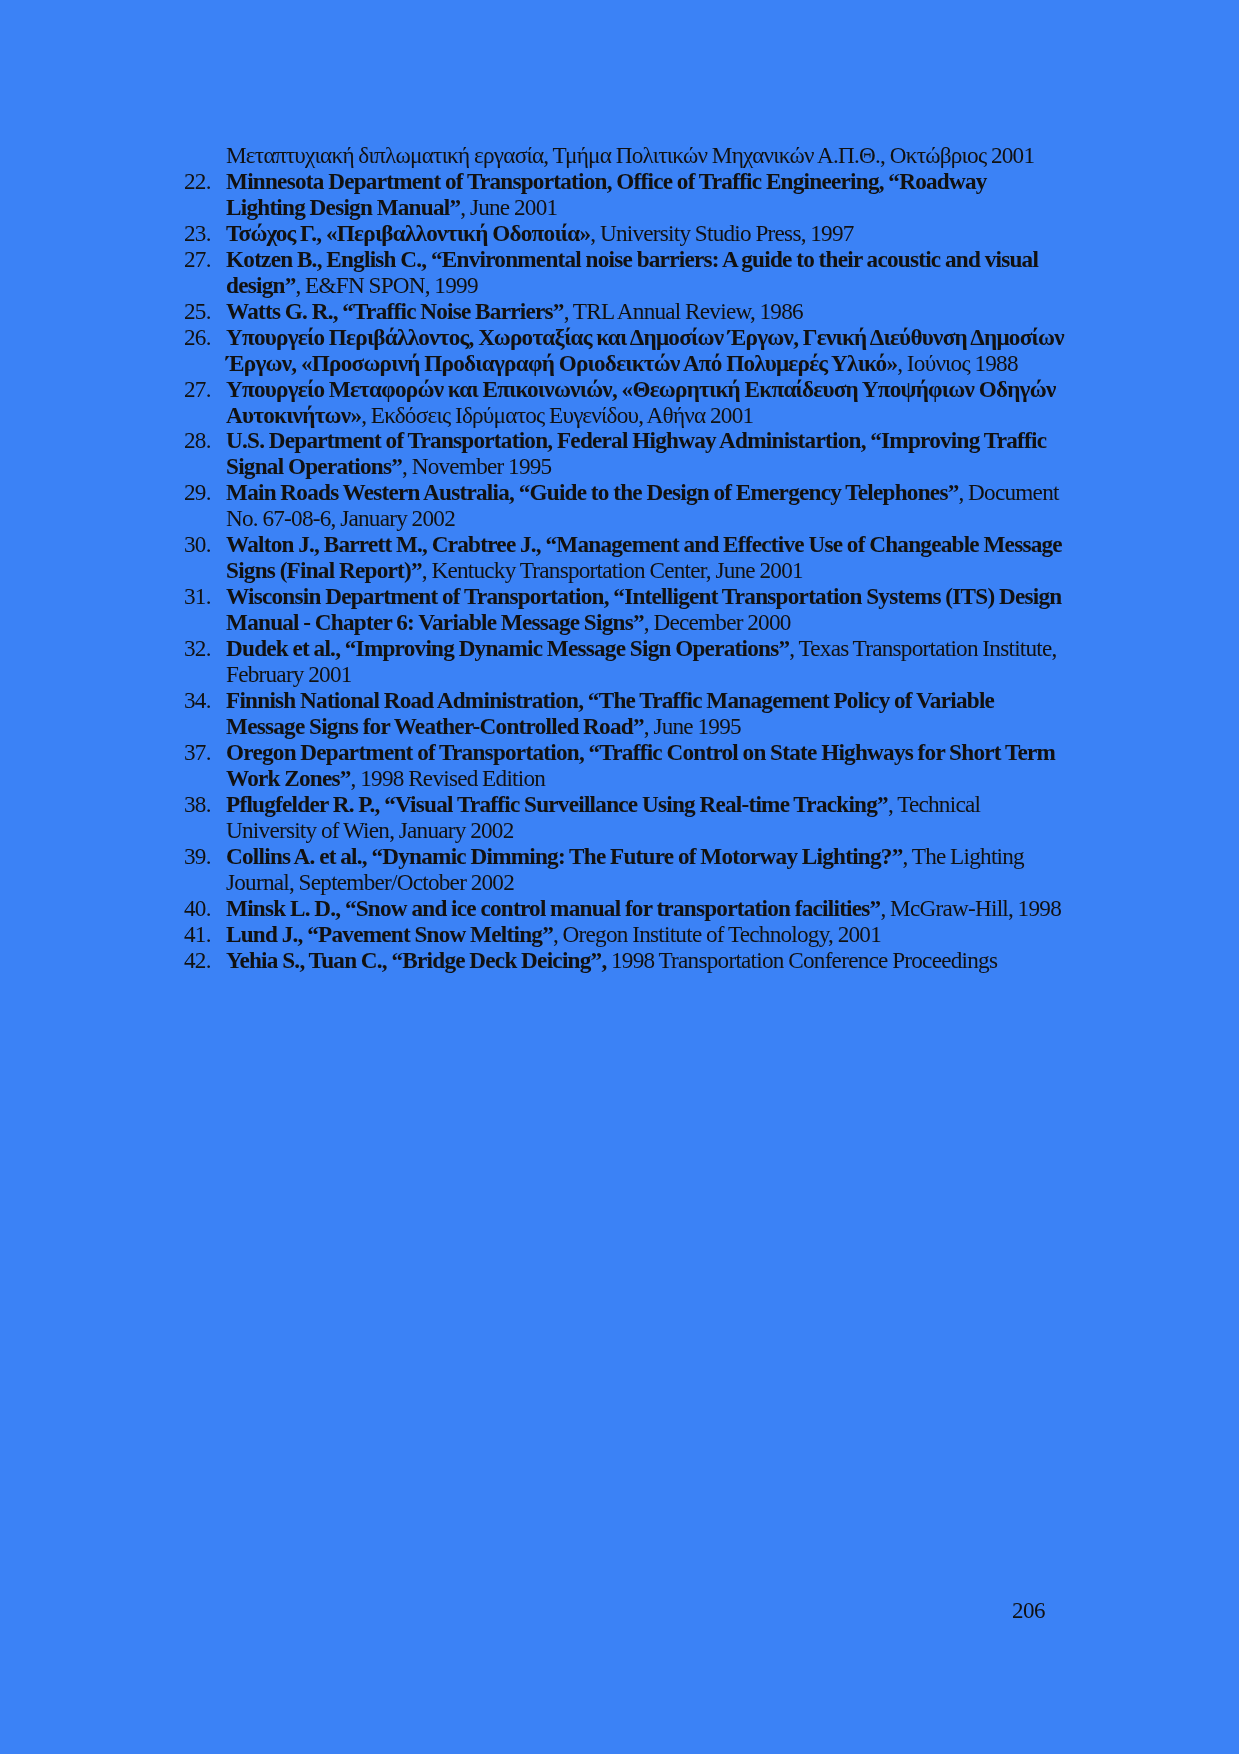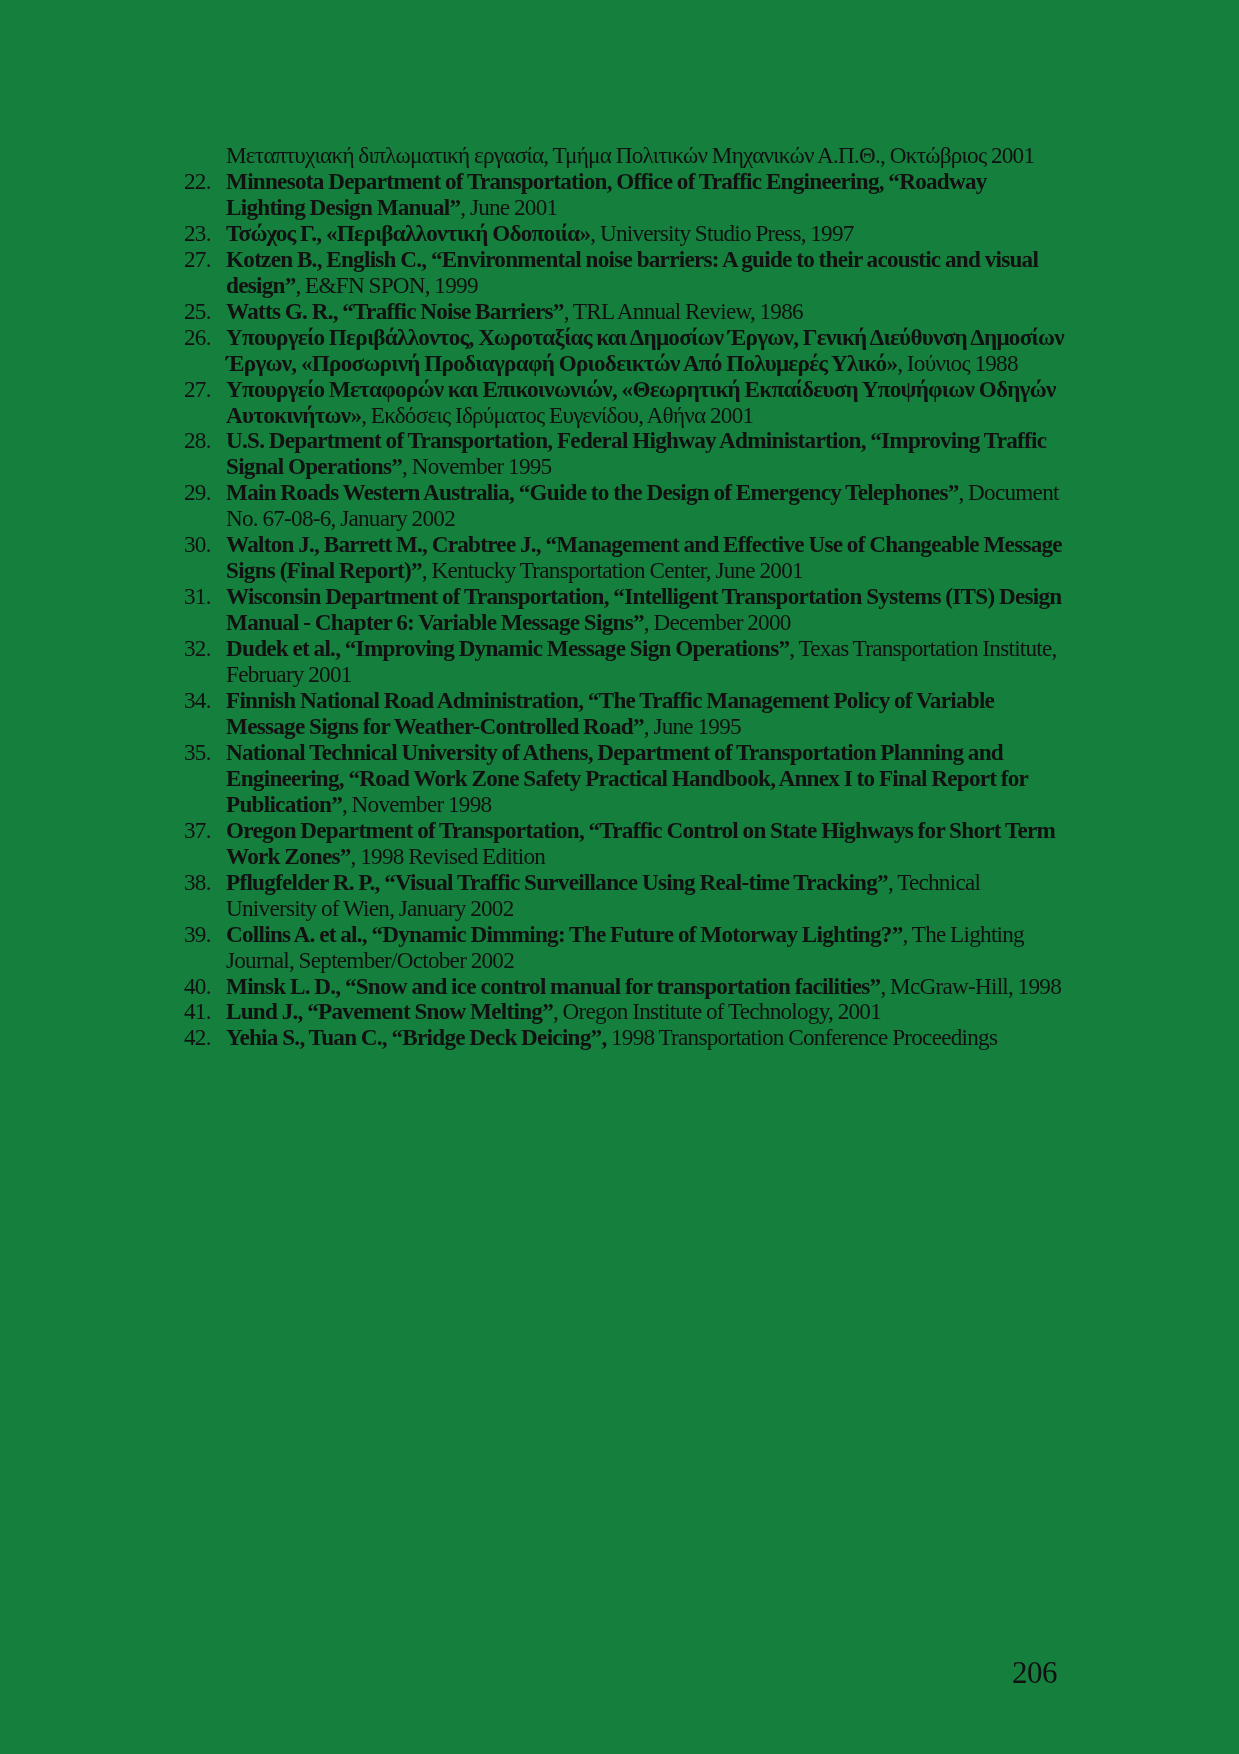--- a/index.html
+++ b/index.html
@@ -1,31 +1,31 @@
 <!DOCTYPE html>
 <html><head>
 <meta charset="utf-8">
 <style>
   html, body { margin: 0; padding: 0; background: #ffffff; }
   body { width: 1239px; height: 1754px; position: relative; overflow: hidden; }
   .page {
-    position: absolute; left: 0; top: 0; width: 1239px; height: 1754px; background: #15803d;
+    position: absolute; left: 0; top: 0; width: 1239px; height: 1754px; background: #3b82f6;
     font-family: "Liberation Serif", "DejaVu Serif", serif; color: #111;
   }
   .refs {
     position: absolute; left: 184px; top: 143px; width: 880px;
     font-size: 23.2px; line-height: 25.95px;
     letter-spacing: -0.75px; word-spacing: -0.5px;
   }
   .entry { position: relative; padding-left: 42px; }
   .num { position: absolute; left: 0; top: 0; }
   .b { font-weight: bold; }
   .pagenum {
-    position: absolute; left: 1012px; top: 1655px;
-    font-size: 31px; letter-spacing: -0.5px; text-align: center;
+    position: absolute; left: 1012px; top: 1598px;
+    font-size: 23px; letter-spacing: -0.5px; text-align: center;
   }
 </style>
 </head>
 <body>
 
 <div class="page">
   <div class="refs">
     <div class="entry">
       <span>Μεταπτυχιακή διπλωματική εργασία, Τμήμα Πολιτικών Μηχανικών Α.Π.Θ., Οκτώβριος 2001</span>
     </div>
@@ -35,21 +35,20 @@
         <div class="entry"><span class="num">27.</span><span class="b">Kotzen B., English C., “Environmental noise barriers: A guide to their acoustic and visual design”</span><span>, E&amp;FN SPON, 1999</span></div>
         <div class="entry"><span class="num">25.</span><span class="b">Watts G. R., “Traffic Noise Barriers”</span><span>, TRL Annual Review, 1986</span></div>
         <div class="entry"><span class="num">26.</span><span class="b">Υπουργείο Περιβάλλοντος, Χωροταξίας και Δημοσίων Έργων, Γενική Διεύθυνση Δημοσίων Έργων, «Προσωρινή Προδιαγραφή Οριοδεικτών Από Πολυμερές Υλικό»</span><span>, Ιούνιος 1988</span></div>
         <div class="entry"><span class="num">27.</span><span class="b">Υπουργείο Μεταφορών και Επικοινωνιών, «Θεωρητική Εκπαίδευση Υποψήφιων Οδηγών Αυτοκινήτων»</span><span>, Εκδόσεις Ιδρύματος Ευγενίδου, Αθήνα 2001</span></div>
         <div class="entry"><span class="num">28.</span><span class="b">U.S. Department of Transportation, Federal Highway Administartion, “Improving Traffic Signal Operations”</span><span>, November 1995</span></div>
         <div class="entry"><span class="num">29.</span><span class="b">Main Roads Western Australia, “Guide to the Design of Emergency Telephones”</span><span>, Document No. 67-08-6, January 2002</span></div>
         <div class="entry"><span class="num">30.</span><span class="b">Walton J., Barrett M., Crabtree J., “Management and Effective Use of Changeable Message Signs (Final Report)”</span><span>, Kentucky Transportation Center, June 2001</span></div>
         <div class="entry"><span class="num">31.</span><span class="b">Wisconsin Department of Transportation, “Intelligent Transportation Systems (ITS) Design Manual - Chapter 6: Variable Message Signs”</span><span>, December 2000</span></div>
         <div class="entry"><span class="num">32.</span><span class="b">Dudek et al., “Improving Dynamic Message Sign Operations”</span><span>, Texas Transportation Institute, February 2001</span></div>
         <div class="entry"><span class="num">34.</span><span class="b">Finnish National Road Administration, “The Traffic Management Policy of Variable Message Signs for Weather-Controlled Road”</span><span>, June 1995</span></div>
-        <div class="entry"><span class="num">35.</span><span class="b">National Technical University of Athens, Department of Transportation Planning and Engineering, “Road Work Zone Safety Practical Handbook, Annex I to Final Report for Publication”</span><span>, November 1998</span></div>
         <div class="entry"><span class="num">37.</span><span class="b">Oregon Department of Transportation, “Traffic Control on State Highways for Short Term Work Zones”</span><span>, 1998 Revised Edition</span></div>
         <div class="entry"><span class="num">38.</span><span class="b">Pflugfelder R. P., “Visual Traffic Surveillance Using Real-time Tracking”</span><span>, Technical University of Wien, January 2002</span></div>
         <div class="entry"><span class="num">39.</span><span class="b">Collins A. et al., “Dynamic Dimming: The Future of Motorway Lighting?”</span><span>, The Lighting Journal, September/October 2002</span></div>
         <div class="entry"><span class="num">40.</span><span class="b">Minsk L. D., “Snow and ice control manual for transportation facilities”</span><span>, McGraw-Hill, 1998</span></div>
         <div class="entry"><span class="num">41.</span><span class="b">Lund J., “Pavement Snow Melting”</span><span>, Oregon Institute of Technology, 2001</span></div>
         <div class="entry"><span class="num">42.</span><span class="b">Yehia S., Tuan C., “Bridge Deck Deicing”,</span><span> 1998 Transportation Conference Proceedings</span></div>
       </div>
   </div>
   <div class="pagenum">206</div>
 </div>

